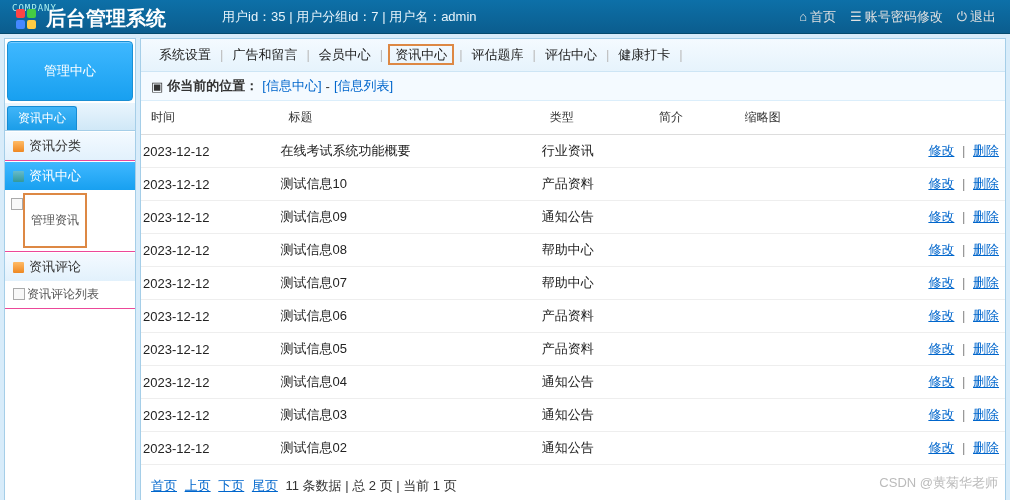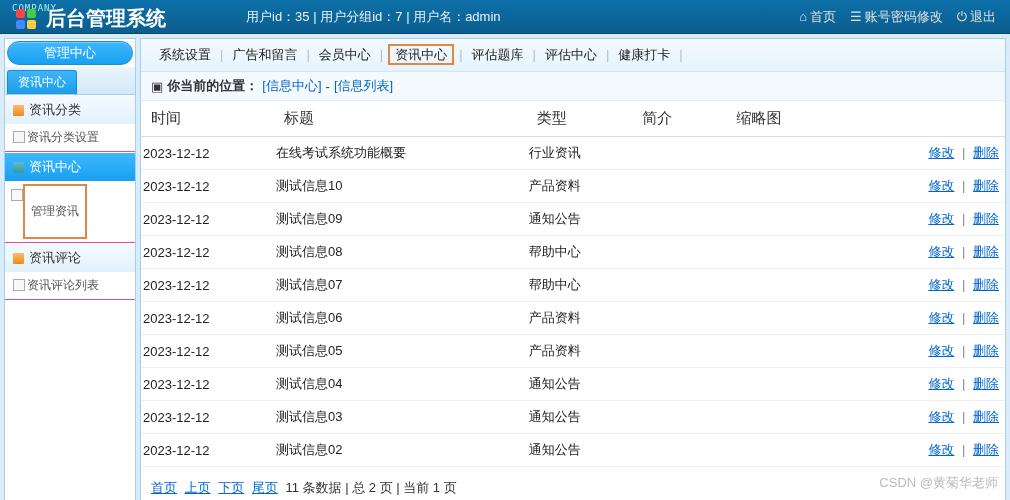--- a/index.html
+++ b/index.html
@@ -2,44 +2,44 @@
 <html><head>
 <meta charset="utf-8">
 <style>
 *{margin:0;padding:0;box-sizing:border-box;font-family:Arial,"Microsoft YaHei",sans-serif;font-size:13px}
 body{background:#fff}
 .header{background:linear-gradient(#0d70a8,#0b5d8e);height:34px;display:flex;align-items:center;padding:0 14px;color:#fff;position:relative;border-bottom:1px solid #054a6e}
 .company-tag{position:absolute;top:3px;left:12px;font-size:9px;color:#aee;letter-spacing:1px;font-family:monospace}
 .logo{display:flex;align-items:center;gap:8px;margin-top:4px}
 .logo-icon{width:24px;height:24px;position:relative}
 .title{font-size:20px;font-weight:bold;color:#fff}
-.user-info{margin-left:80px;font-size:13px;color:#e8f4fb}
+.user-info{margin-left:56px;font-size:13px;color:#e8f4fb}
 .header-right{margin-left:auto;display:flex;gap:14px;font-size:12px}
 .header-link{color:#e0e0e0;text-decoration:none;display:flex;align-items:center;gap:3px}
 .main{display:flex;background:#d8ecfa;padding:4px}
 .sidebar{width:132px;background:#fff;border:1px solid #a5cee8;margin-right:4px}
-.sb-title{background:linear-gradient(#3fb8ff,#18a0f0);color:#fff;padding:2px 0;text-align:center;font-size:13px;border:1px solid #1a8fd4;margin:2px;border-radius:12px;box-shadow:inset 0 1px 0 rgba(255,255,255,.3)}
+.sb-title{background:linear-gradient(#3fb8ff,#18a0f0);color:#fff;padding:20px 0;text-align:center;font-size:13px;border:1px solid #1a8fd4;margin:2px;border-radius:4px;box-shadow:inset 0 1px 0 rgba(255,255,255,.3)}
 .tab-header{background:linear-gradient(#eaf5fd,#d0e8f7);padding:3px 2px 0;border-bottom:1px solid #a5cee8}
 .tab{display:inline-block;background:linear-gradient(#40b5f8,#1b9de8);color:#fff;padding:3px 10px;font-size:12px;border-radius:3px 3px 0 0;border:1px solid #158cd4;border-bottom:none}
 .sb-section{border-bottom:1px solid #ec4899}
 .sb-head{background:linear-gradient(#f4faff,#e2f1fc);padding:5px 8px;display:flex;align-items:center;gap:5px;font-size:12px;color:#333;border-top:1px solid #fff}
 .sb-head.active{background:linear-gradient(#3fb8ff,#18a0f0);color:#fff}
 .sb-item{padding:5px 8px 5px 22px;font-size:12px;color:#555;position:relative;cursor:pointer}
 .sb-item.boxed{border:2px solid #d84;display:inline-block;margin:3px 8px 3px 18px;padding:17px 6px}
 .sb-item::before{content:"";position:absolute;left:8px;top:7px;width:10px;height:10px;border:1px solid #aaa;background:#f8f8f8}
 .sb-item.boxed::before{left:-14px;top:3px}
 .content{flex:1;background:#fff;border:1px solid #a5cee8}
 .nav{background:linear-gradient(#f4faff,#e6f3fc);padding:7px 14px;border-bottom:1px solid #cde5f5;font-size:13px;color:#444}
 .nav span{margin:0 5px;color:#bbb}
 .nav a{color:#222;text-decoration:none;padding:2px 4px}
 .nav a.active{border:2px solid #d84;padding:1px 5px}
 .crumb{background:#f4faff;padding:5px 10px;border-bottom:1px solid #dbeefb;font-size:12px;color:#333;display:flex;align-items:center;gap:4px}
 .crumb a{color:#0066cc;text-decoration:none}
 table{width:100%;border-collapse:collapse}
-th{text-align:left;padding:8px 10px;font-size:15px;color:#333;border-bottom:1px solid #ddd;font-weight:normal}
+th{text-align:left;padding:8px 10px;font-size:12px;color:#333;border-bottom:1px solid #ddd;font-weight:normal}
 td{padding:7px 2px;font-size:13px;color:#222;border-bottom:1px solid #eee}
 td a{color:#0066cc;text-decoration:underline;margin:0 4px}
 .pager{padding:12px 10px;font-size:13px;color:#333}
 .pager a{color:#0066cc;text-decoration:underline;margin-right:4px}
 .watermark{position:fixed;bottom:8px;right:12px;color:#bbb;font-size:13px}
 .book-ico{display:inline-block;width:11px;height:11px;background:linear-gradient(#6bc,#399);border-radius:1px;vertical-align:middle}
 .book-ico.o{background:linear-gradient(#fb6,#e82)}
 </style>
 </head>
 <body>
@@ -79,21 +79,20 @@
     <div class="sb-title">管理中心</div>
     <div class="tab-header">
       <span class="tab">资讯中心</span>
     </div>
     <div id="sb-groups">
         <div class="sb-section">
           <div class="sb-head">
             <span class="book-ico o"></span>
             <span>资讯分类</span>
           </div>
-          <div class="sb-item">资讯分类设置</div>
         </div>
         <div class="sb-section"><div class="sb-head active">
             <span class="book-ico"></span>
             <span>资讯中心</span>
           </div><div class="sb-item boxed">管理资讯</div></div>
         <div class="sb-section">
           <div class="sb-head">
             <span class="book-ico o"></span>
             <span>资讯评论</span>
           </div>

